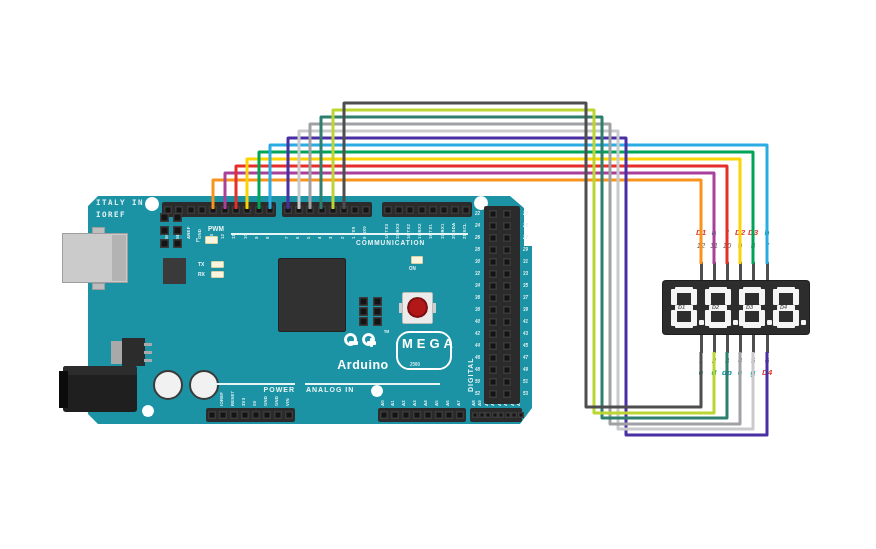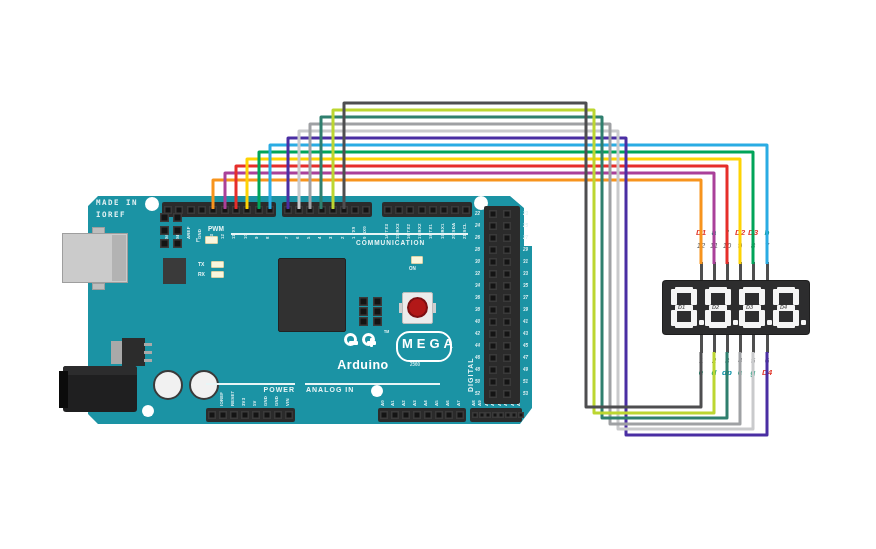--- a/index.html
+++ b/index.html
@@ -22,36 +22,36 @@
   .seg{background:#f5f5f5;border-radius:1px}
   .digit{width:26px;height:41px}
   .dp{width:5px;height:5px;background:#f5f5f5;border-radius:1px}
   .dlab{font-size:5.5px;font-style:italic;font-weight:700;color:#616161;line-height:1}
   .stub{width:3px;background:#4f4f4f}
   .fnlabel{width:20px;text-align:center;font-size:8px;font-weight:700;font-style:italic;line-height:1}
   .numlabel{width:20px;text-align:center;font-size:7.5px;font-style:italic;color:#55565a;line-height:1}
   #wires{left:0;top:0;width:876px;height:549px;pointer-events:none}
   #logo-c1,#logo-c2{width:13px;height:13px;border:3.5px solid #fff;border-radius:50%}
   .logobar{background:#fff;border-radius:1px}
-  #mega-badge{left:396px;top:331px;width:56px;height:31px;border:2.5px solid #fff;border-radius:13.5px;
+  #mega-badge{left:396px;top:331px;width:56px;height:39px;border:2.5px solid #fff;border-radius:13.5px;
               color:#fff;font-weight:700;font-size:13px;letter-spacing:4px;text-align:center;
               line-height:22px;padding-left:4px}
   #brand{left:330px;top:359px;width:66px;text-align:center;color:#fff;font-weight:700;
          font-size:12.5px;letter-spacing:.5px;line-height:1}
   #digital-text{left:467px;top:324px;height:68px;writing-mode:vertical-rl;transform:rotate(180deg);
                 font-size:7px;font-weight:700;color:#e8f5f6;letter-spacing:1px;line-height:1}
 </style>
 </head>
 <body>
 
 <div id="canvas">
 
   <div id="board"></div>
 
-  <div class="madein" style="left:96px;top:199px">MADE IN</div>
+  <div class="madein" style="left:96px;top:199px">ITALY IN</div>
   <div class="madein" style="left:96px;top:211px">IOREF</div>
 
   <div style="left:92px;top:227px;width:13px;height:7px;background:#bdbdbd;border:1px solid #9e9e9e"></div>
   <div style="left:92px;top:283px;width:13px;height:7px;background:#bdbdbd;border:1px solid #9e9e9e"></div>
   <div style="left:62px;top:233px;width:66px;height:50px;background:#cbcbcb;border:1.5px solid #9e9e9e"></div>
   <div style="left:112px;top:235px;width:14px;height:46px;background:#b3b3b3"></div>
 
   <div style="left:63px;top:366px;width:74px;height:46px;background:#1f1f20;border-radius:3px"></div>
   <div style="left:63px;top:366px;width:74px;height:9px;background:#2c2c2d;border-radius:3px 3px 0 0"></div>
   <div style="left:59px;top:371px;width:9px;height:37px;background:#0b0b0b"></div>

